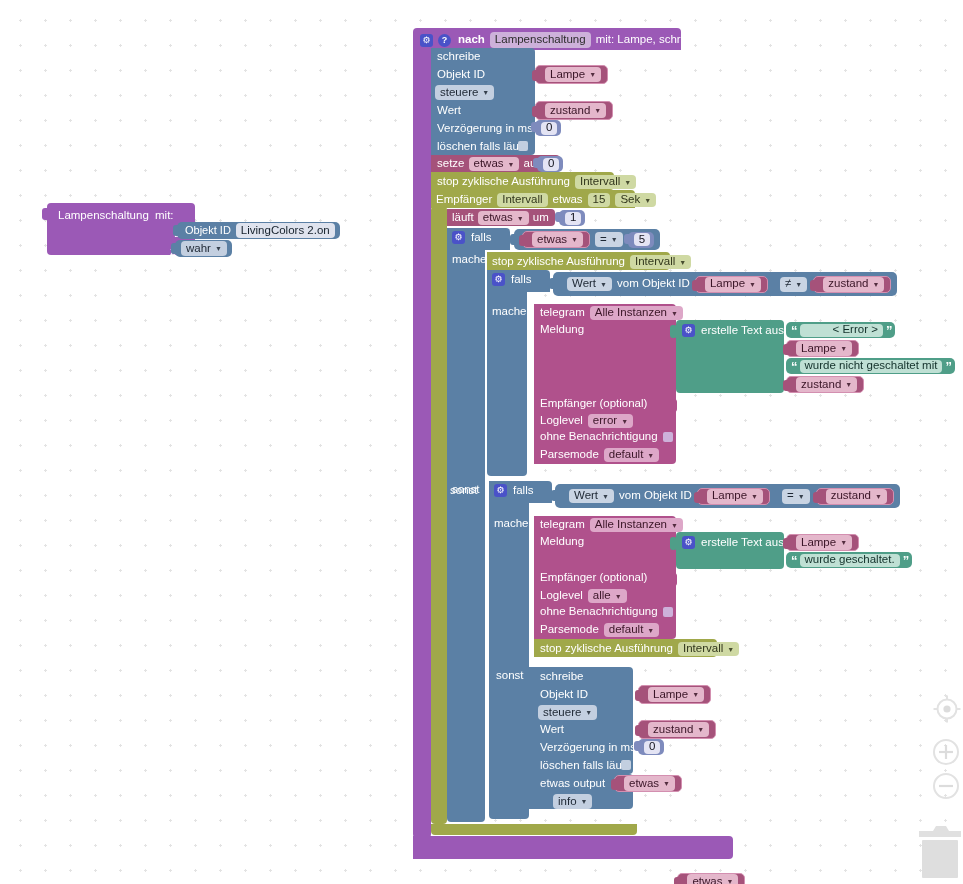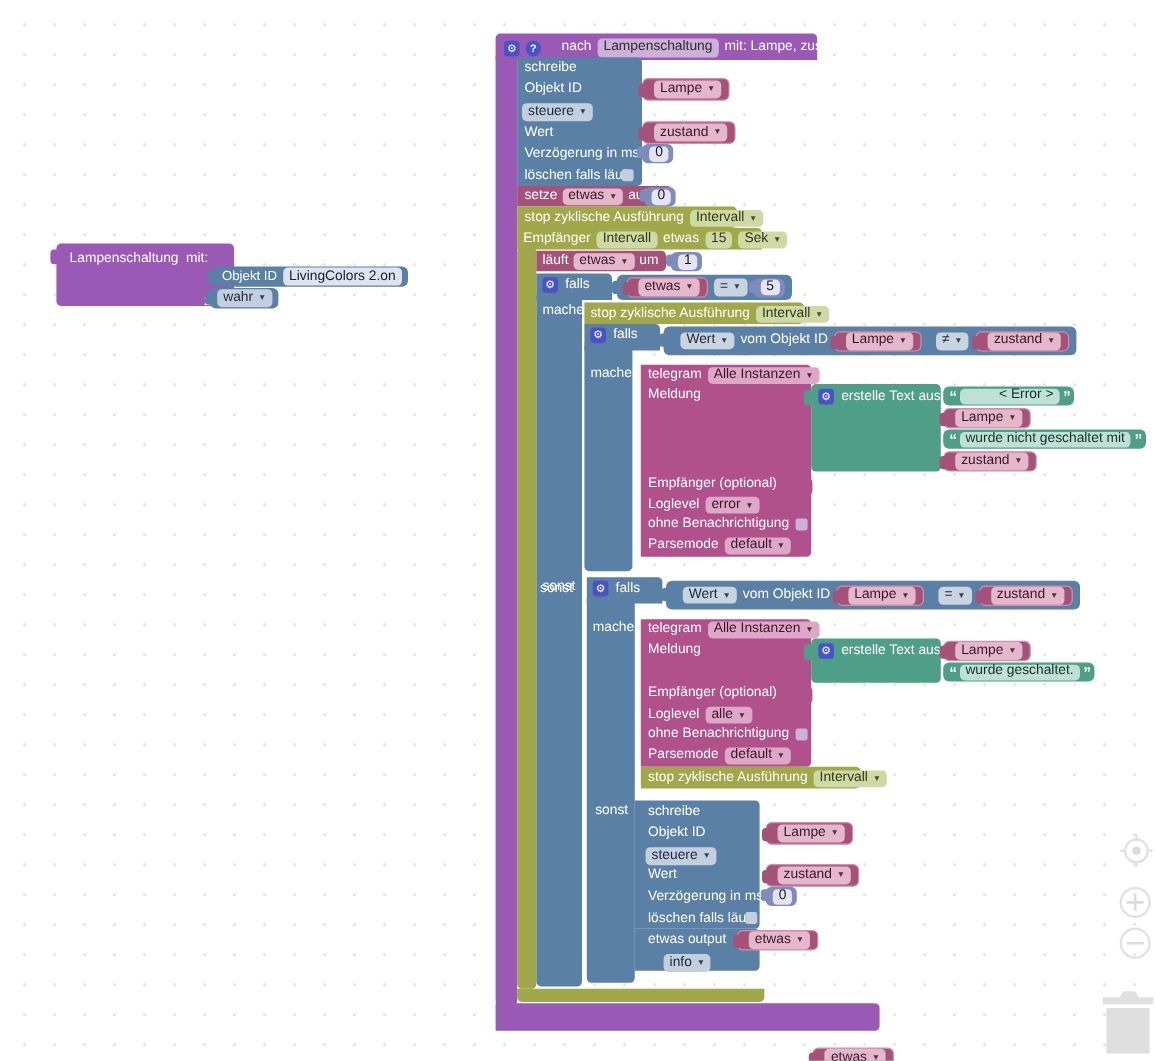--- a/index.html
+++ b/index.html
@@ -99,25 +99,25 @@
     <span class="plug" style="background:#5b80a5;top:3px;"></span>
   </div>
 
   <div class="blk" style="left:413px;top:28px;width:268px;height:22px;background:#9b59b6;border-radius:4px 4px 0 0;"></div>
   <div class="blk" style="left:413px;top:44px;width:18px;height:794px;background:#9b59b6;"></div>
   <div class="blk" style="left:413px;top:836px;width:320px;height:23px;background:#9b59b6;border-radius:0 4px 4px 0;"></div>
 
   <div class="abs" style="left:420px;top:32px;display:flex;align-items:center;gap:5px;">
     <span class="gear">⚙</span>
     <span class="help">?</span>
-    <span class="lbl" style="font-size:11.5px;margin-left:12px;">nach</span>
+    <span class="lbl" style="font-size:11.5px;margin-left:2px;font-weight:bold;">nach</span>
     <span class="field f-purple" style="height:16px;">
       <span>Lampenschaltung</span>
     </span>
-    <span class="lbl" style="font-size:11.5px;">mit: Lampe, zustand</span>
+    <span class="lbl" style="font-size:11.5px;">mit: Lampe, schreibe</span>
   </div>
 
   <div class="abs" style="left:619px;top:873px;display:flex;align-items:flex-end;gap:6px;">
     <span class="lbl" style="font-size:11.5px;">gib zurück</span>
     <span class="rep rep-var" style="position:relative;height:17px;">
       <span class="field" style="background:#e4b7cb;color:#3a1527;">
         <span>etwas</span>
         <span class="caret">▼</span>
       </span>
       <span class="plug" style="background:#a5527a;top:3px;"></span>

